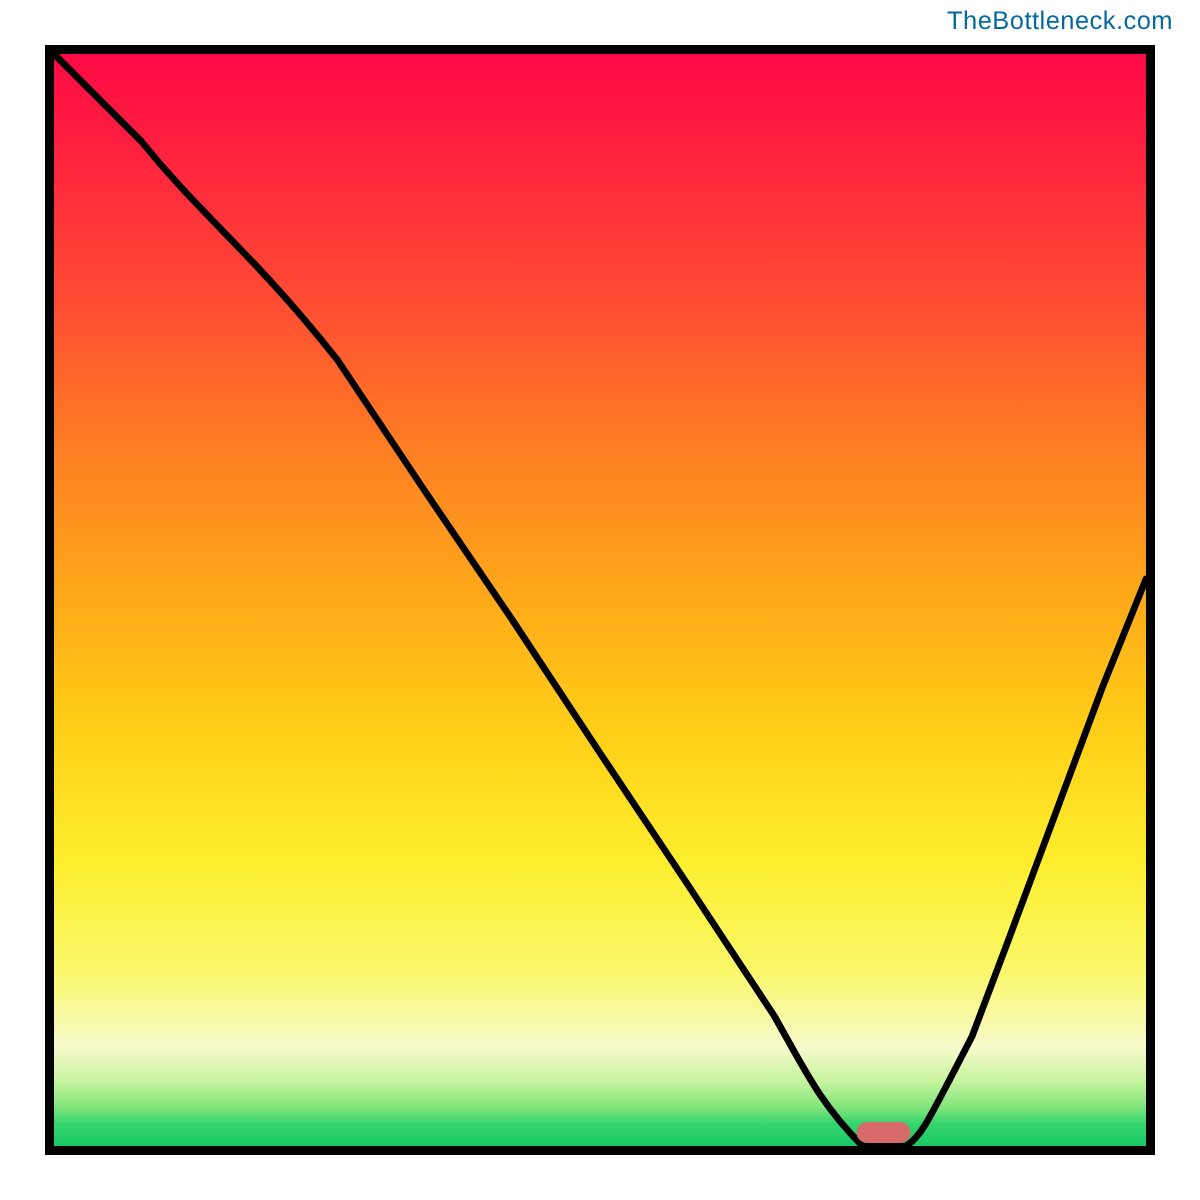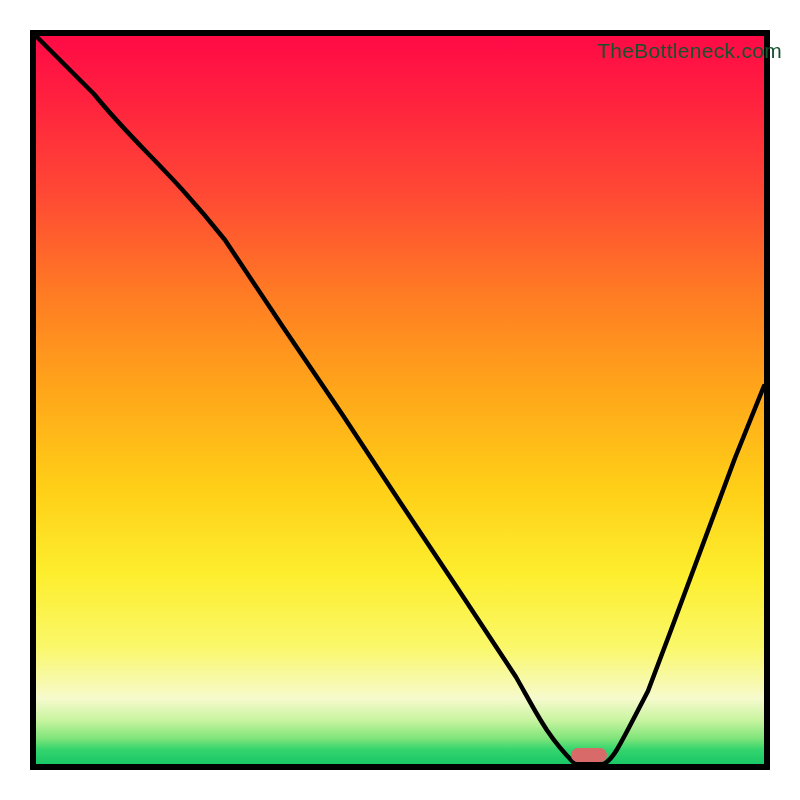--- a/index.html
+++ b/index.html
@@ -12,26 +12,25 @@
   }
   .stage {
     position: relative;
     width: 800px;
     height: 800px;
   }
   .watermark {
     position: absolute;
     top: 4px;
     right: 18px;
-    font-size: 21px;
+    font-size: 17px;
     font-weight: 500;
-    color: #14532d;
+    color: #0369a1;
     letter-spacing: 0.3px;
     z-index: 10;
-    margin-top: 35px;
   }
   .frame {
     position: absolute;
     left: 30px;
     top: 30px;
     width: 740px;
     height: 740px;
     box-sizing: border-box;
     z-index: 5;
   }

